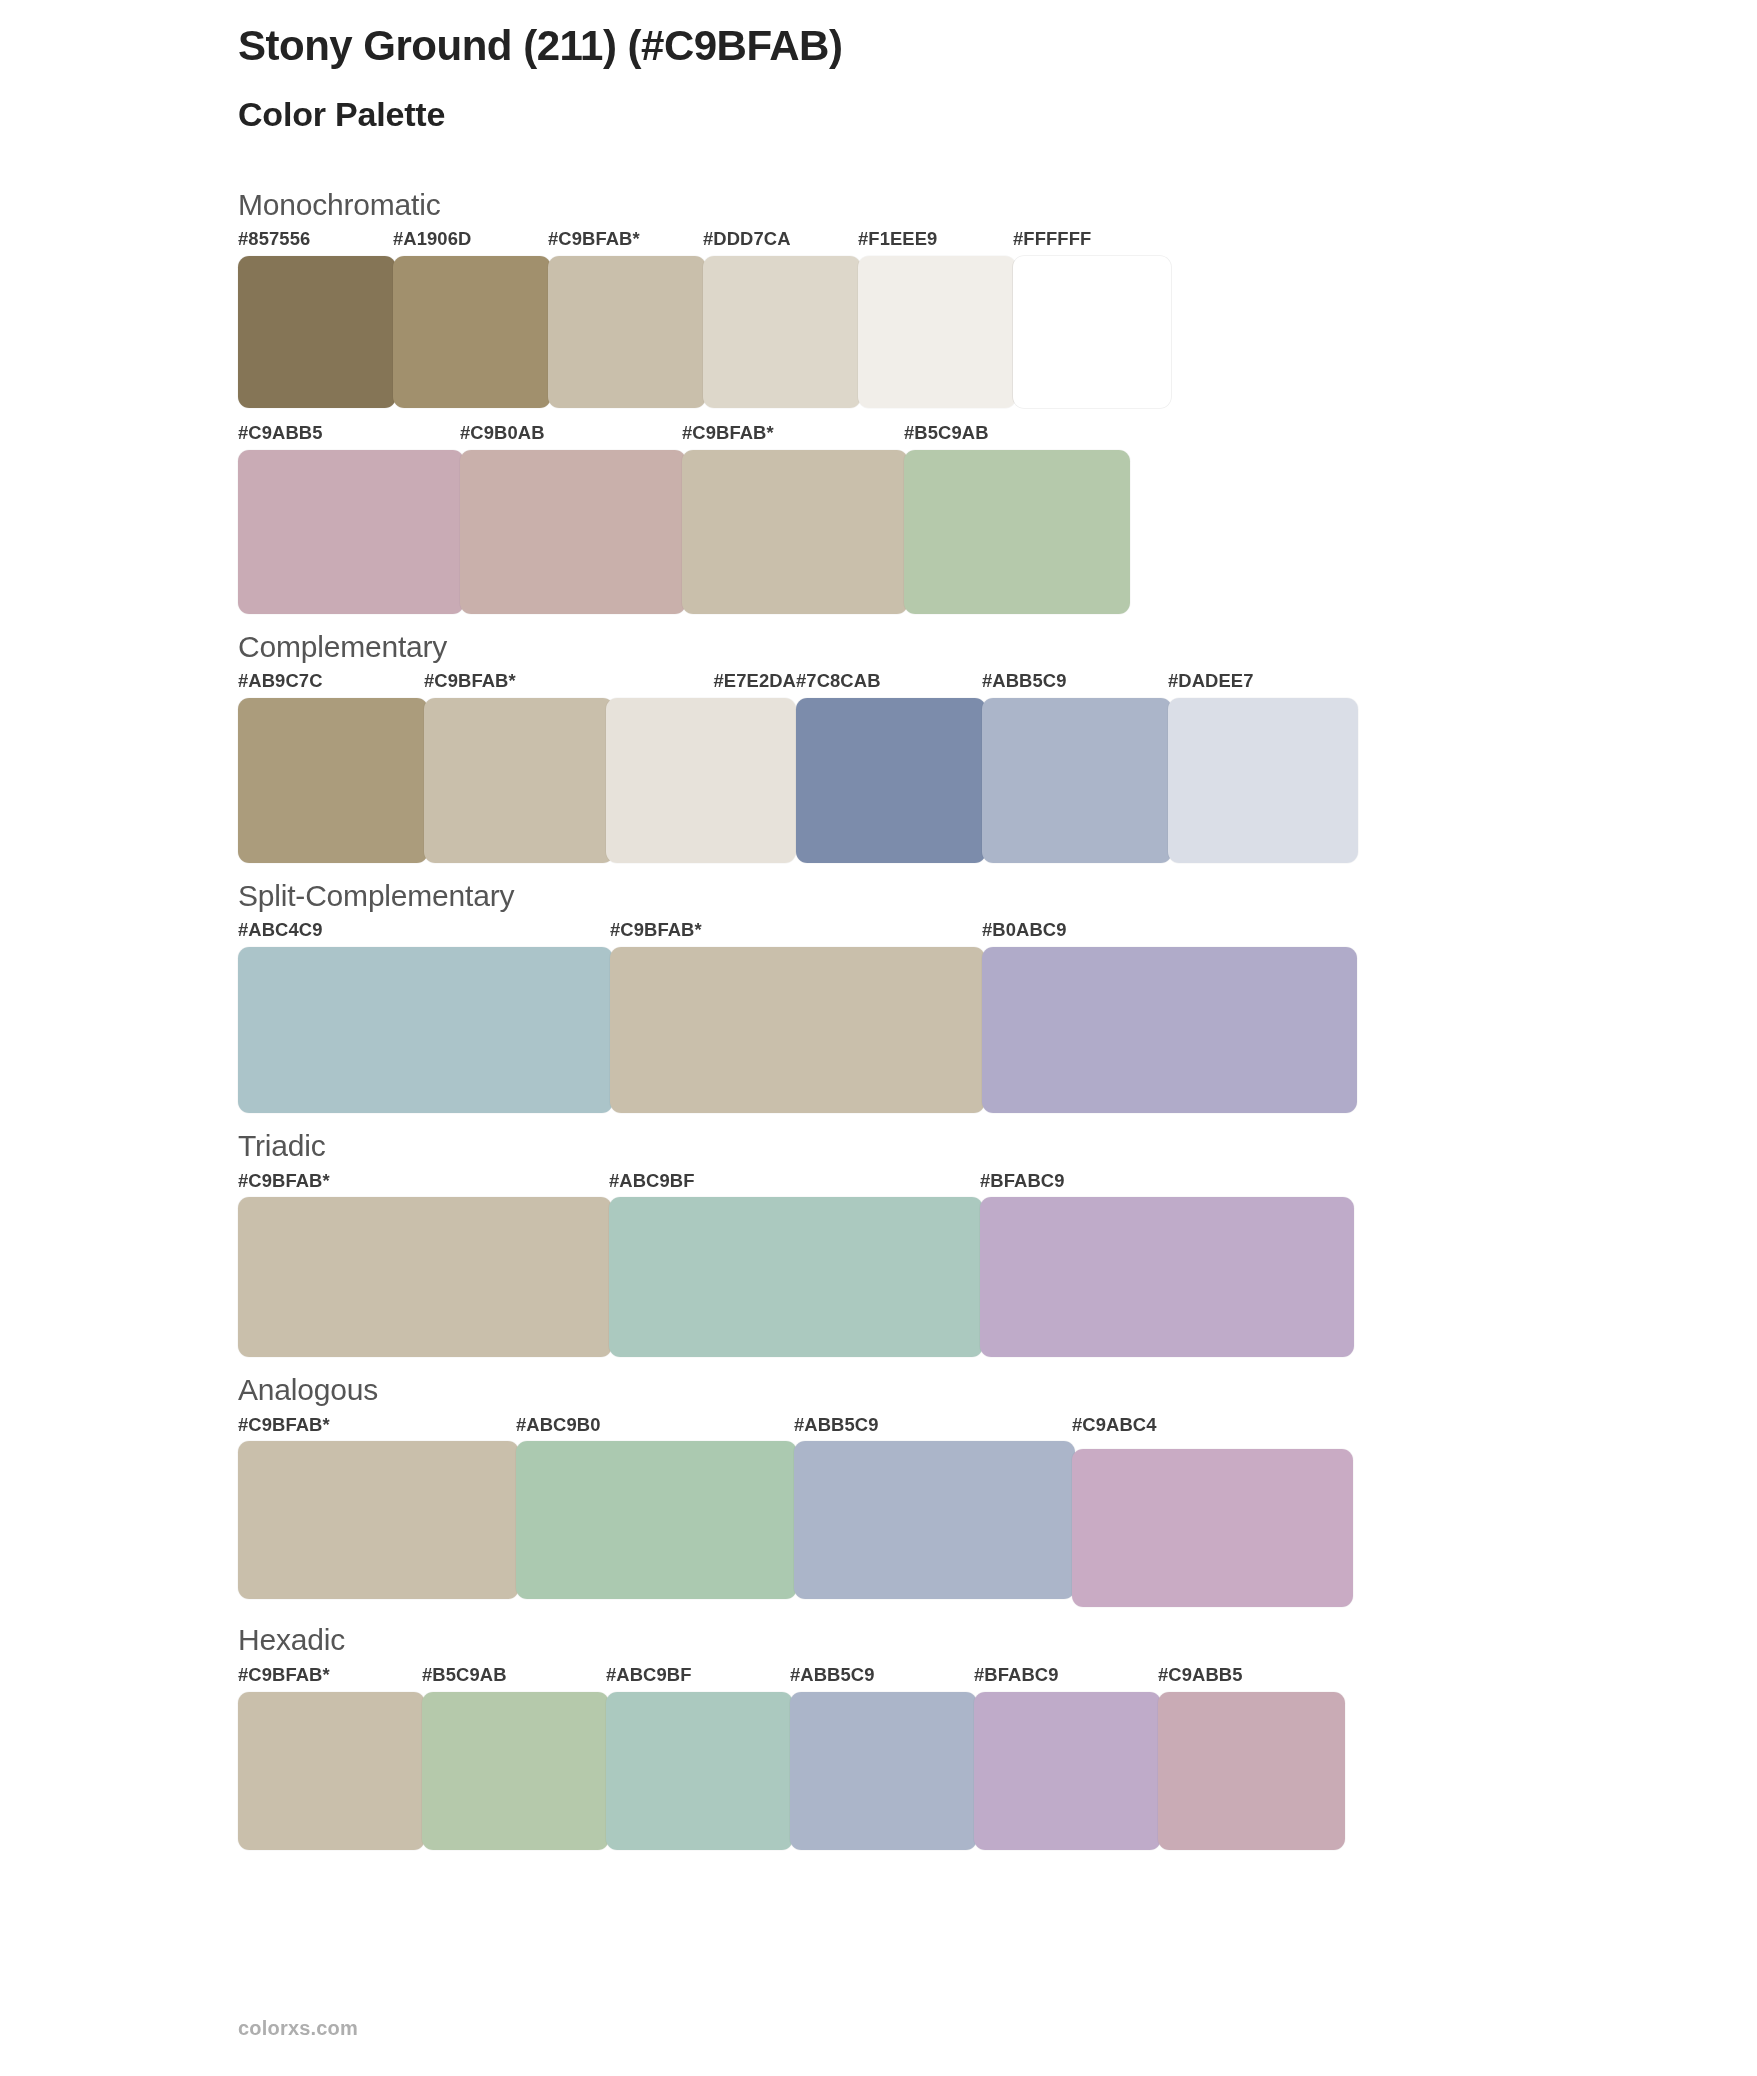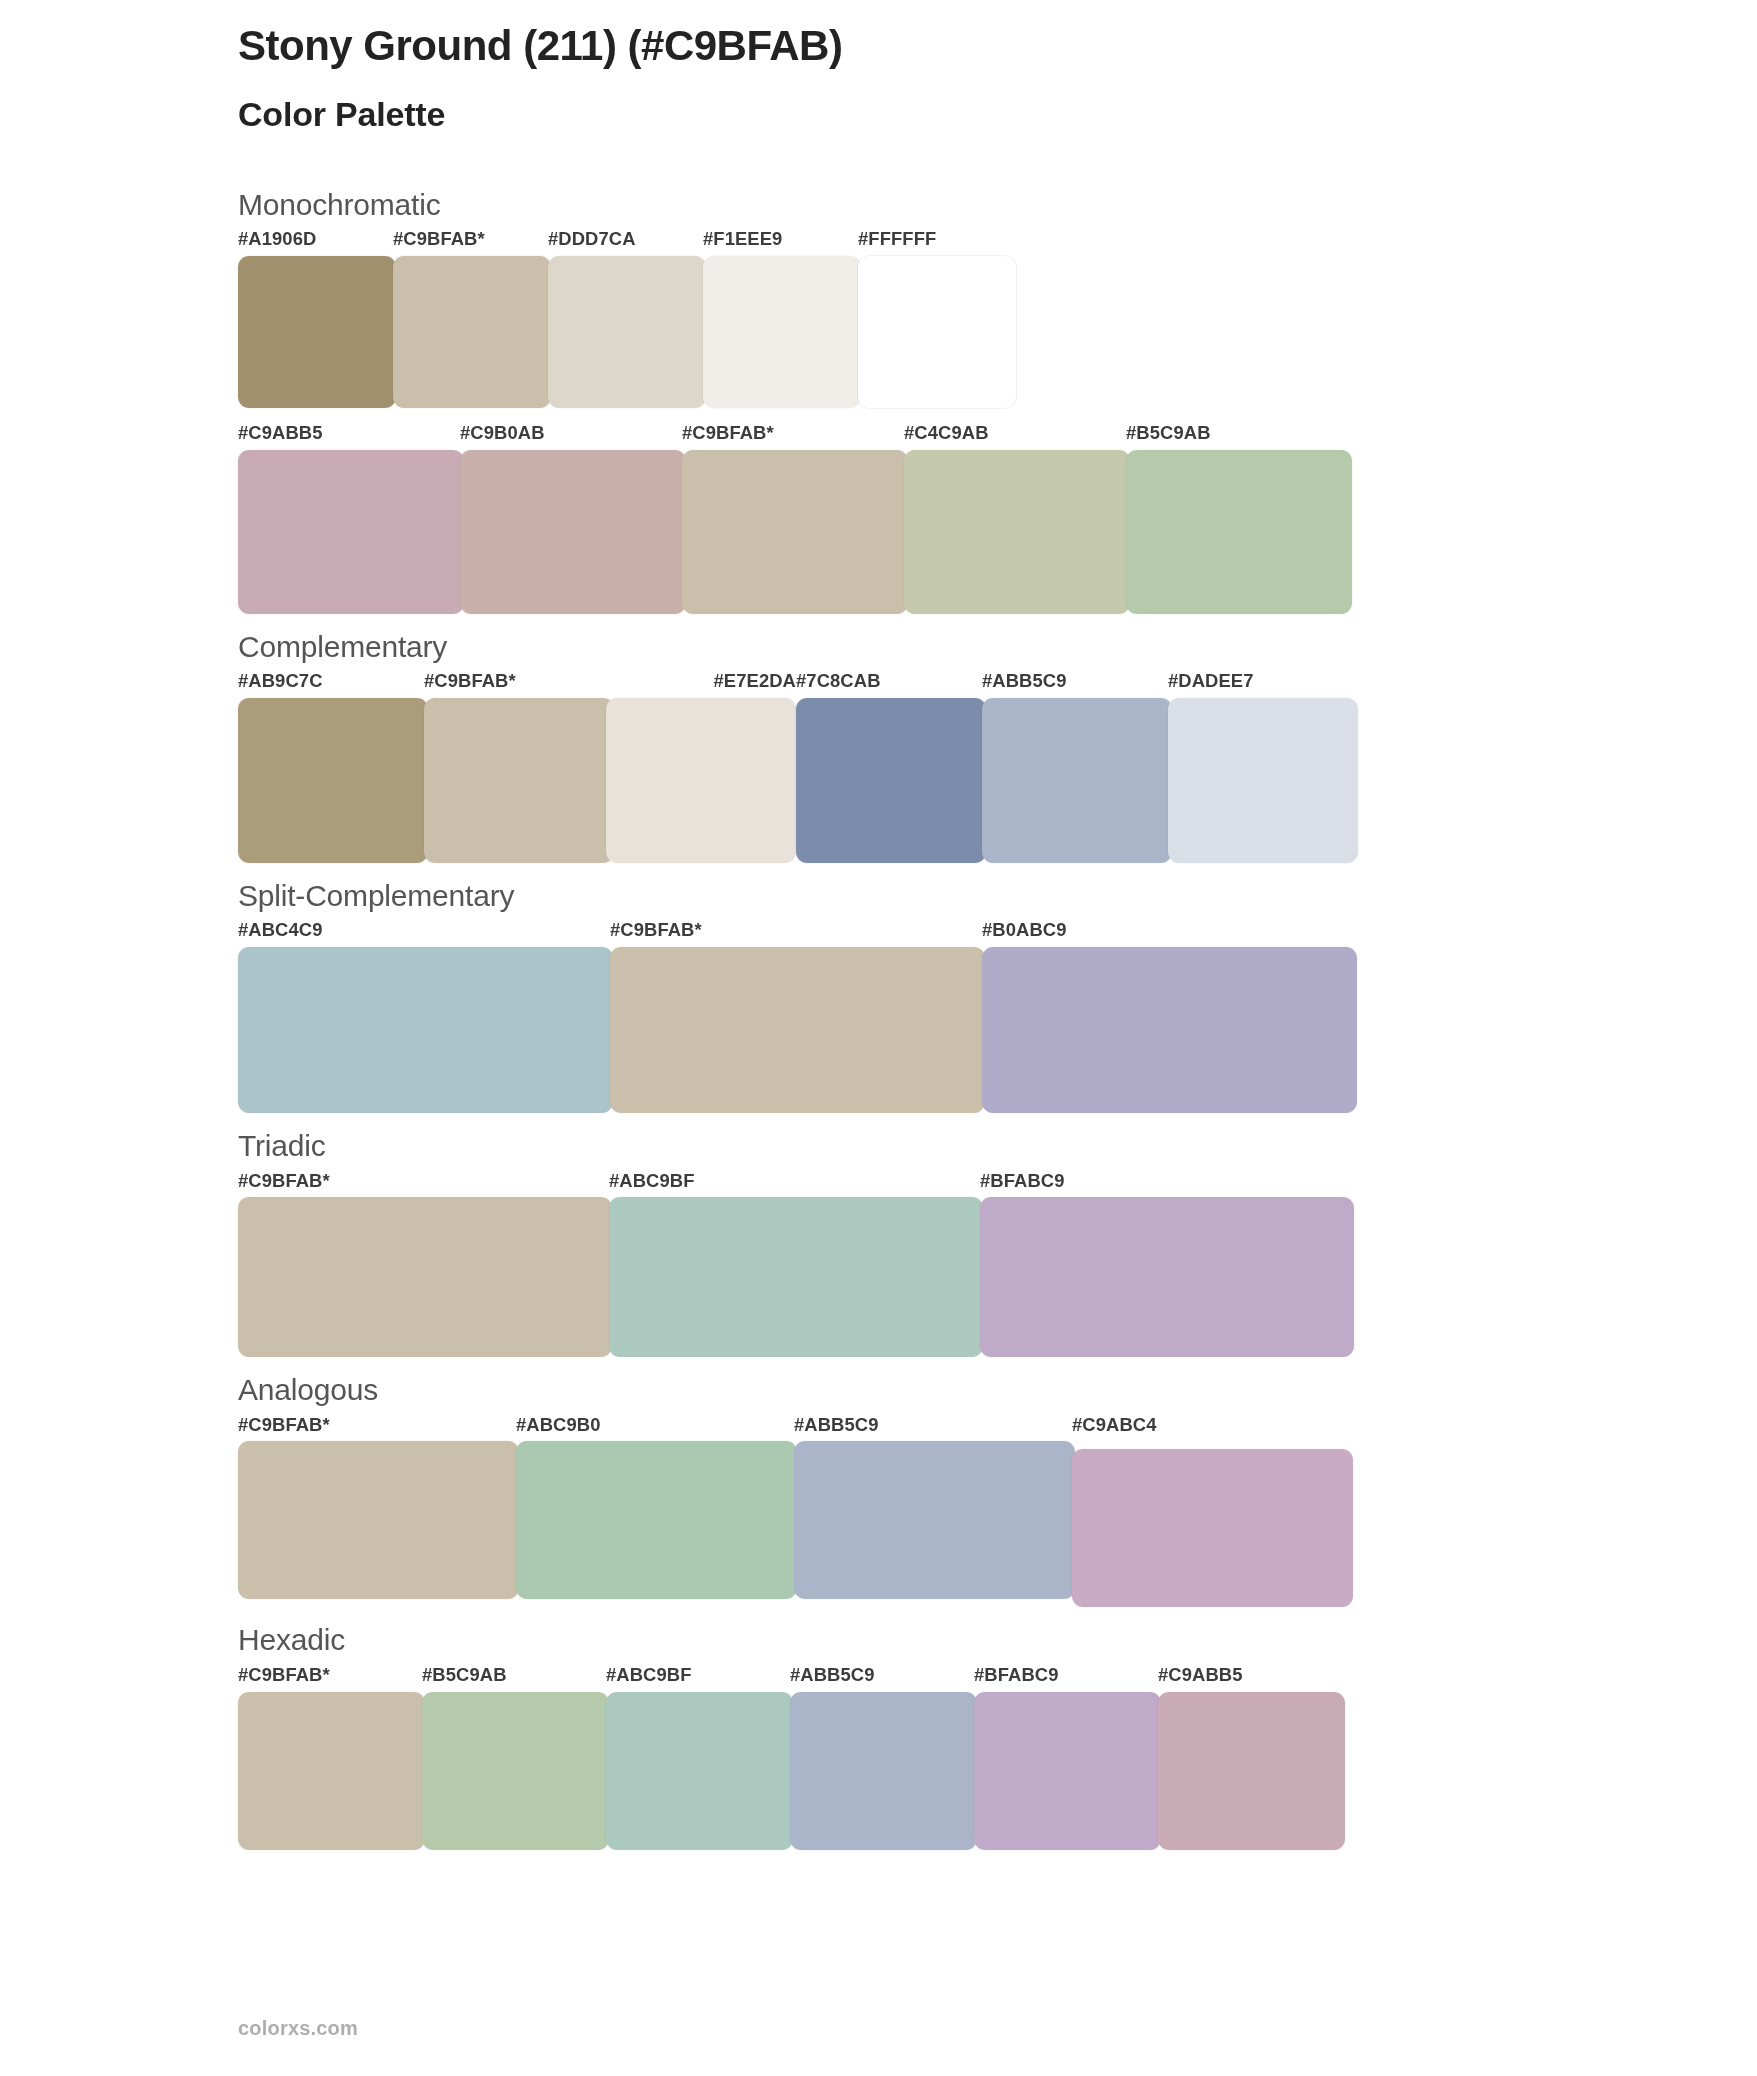--- a/index.html
+++ b/index.html
@@ -116,20 +116,24 @@
   <div class="header">
     <h1 class="page-title">Stony Ground (211) (#C9BFAB)</h1>
     <h2 class="page-subtitle">Color Palette</h2>
   </div>
 
   <div class="sections">
       <div class="palette-section">
         <div class="section-title">Monochromatic</div>
         <div class="swatch-row row-mono">
           <div class="swatch" style="width: 155px;">
+            <div class="swatch-label">#857556</div>
+            <div class="swatch-chip" style="background: rgb(133, 117, 86); width: 158px;"></div>
+          </div>
+          <div class="swatch" style="width: 155px;">
             <div class="swatch-label">#A1906D</div>
             <div class="swatch-chip" style="background: rgb(161, 144, 109); width: 158px;"></div>
           </div>
           <div class="swatch" style="width: 155px;">
             <div class="swatch-label">#C9BFAB*</div>
             <div class="swatch-chip" style="background: rgb(201, 191, 171); width: 158px;"></div>
           </div>
           <div class="swatch" style="width: 155px;">
             <div class="swatch-label">#DDD7CA</div>
             <div class="swatch-chip" style="background: rgb(221, 215, 202); width: 158px;"></div>
@@ -150,24 +154,20 @@
             <div class="swatch-label">#C9ABB5</div>
             <div class="swatch-chip" style="background: rgb(201, 171, 181); width: 226px;"></div>
           </div>
           <div class="swatch" style="width: 222px;">
             <div class="swatch-label">#C9B0AB</div>
             <div class="swatch-chip" style="background: rgb(201, 176, 171); width: 226px;"></div>
           </div>
           <div class="swatch" style="width: 222px;">
             <div class="swatch-label">#C9BFAB*</div>
             <div class="swatch-chip" style="background: rgb(201, 191, 171); width: 226px;"></div>
-          </div>
-          <div class="swatch" style="width: 222px;">
-            <div class="swatch-label">#C4C9AB</div>
-            <div class="swatch-chip" style="background: rgb(196, 201, 171); width: 226px;"></div>
           </div>
           <div class="swatch" style="width: 222px;">
             <div class="swatch-label">#B5C9AB</div>
             <div class="swatch-chip" style="background: rgb(181, 201, 171); width: 226px;"></div>
           </div>
         </div>
       </div>
       <div class="palette-section">
         <div class="section-title">Complementary</div>
         <div class="swatch-row row-comp">

